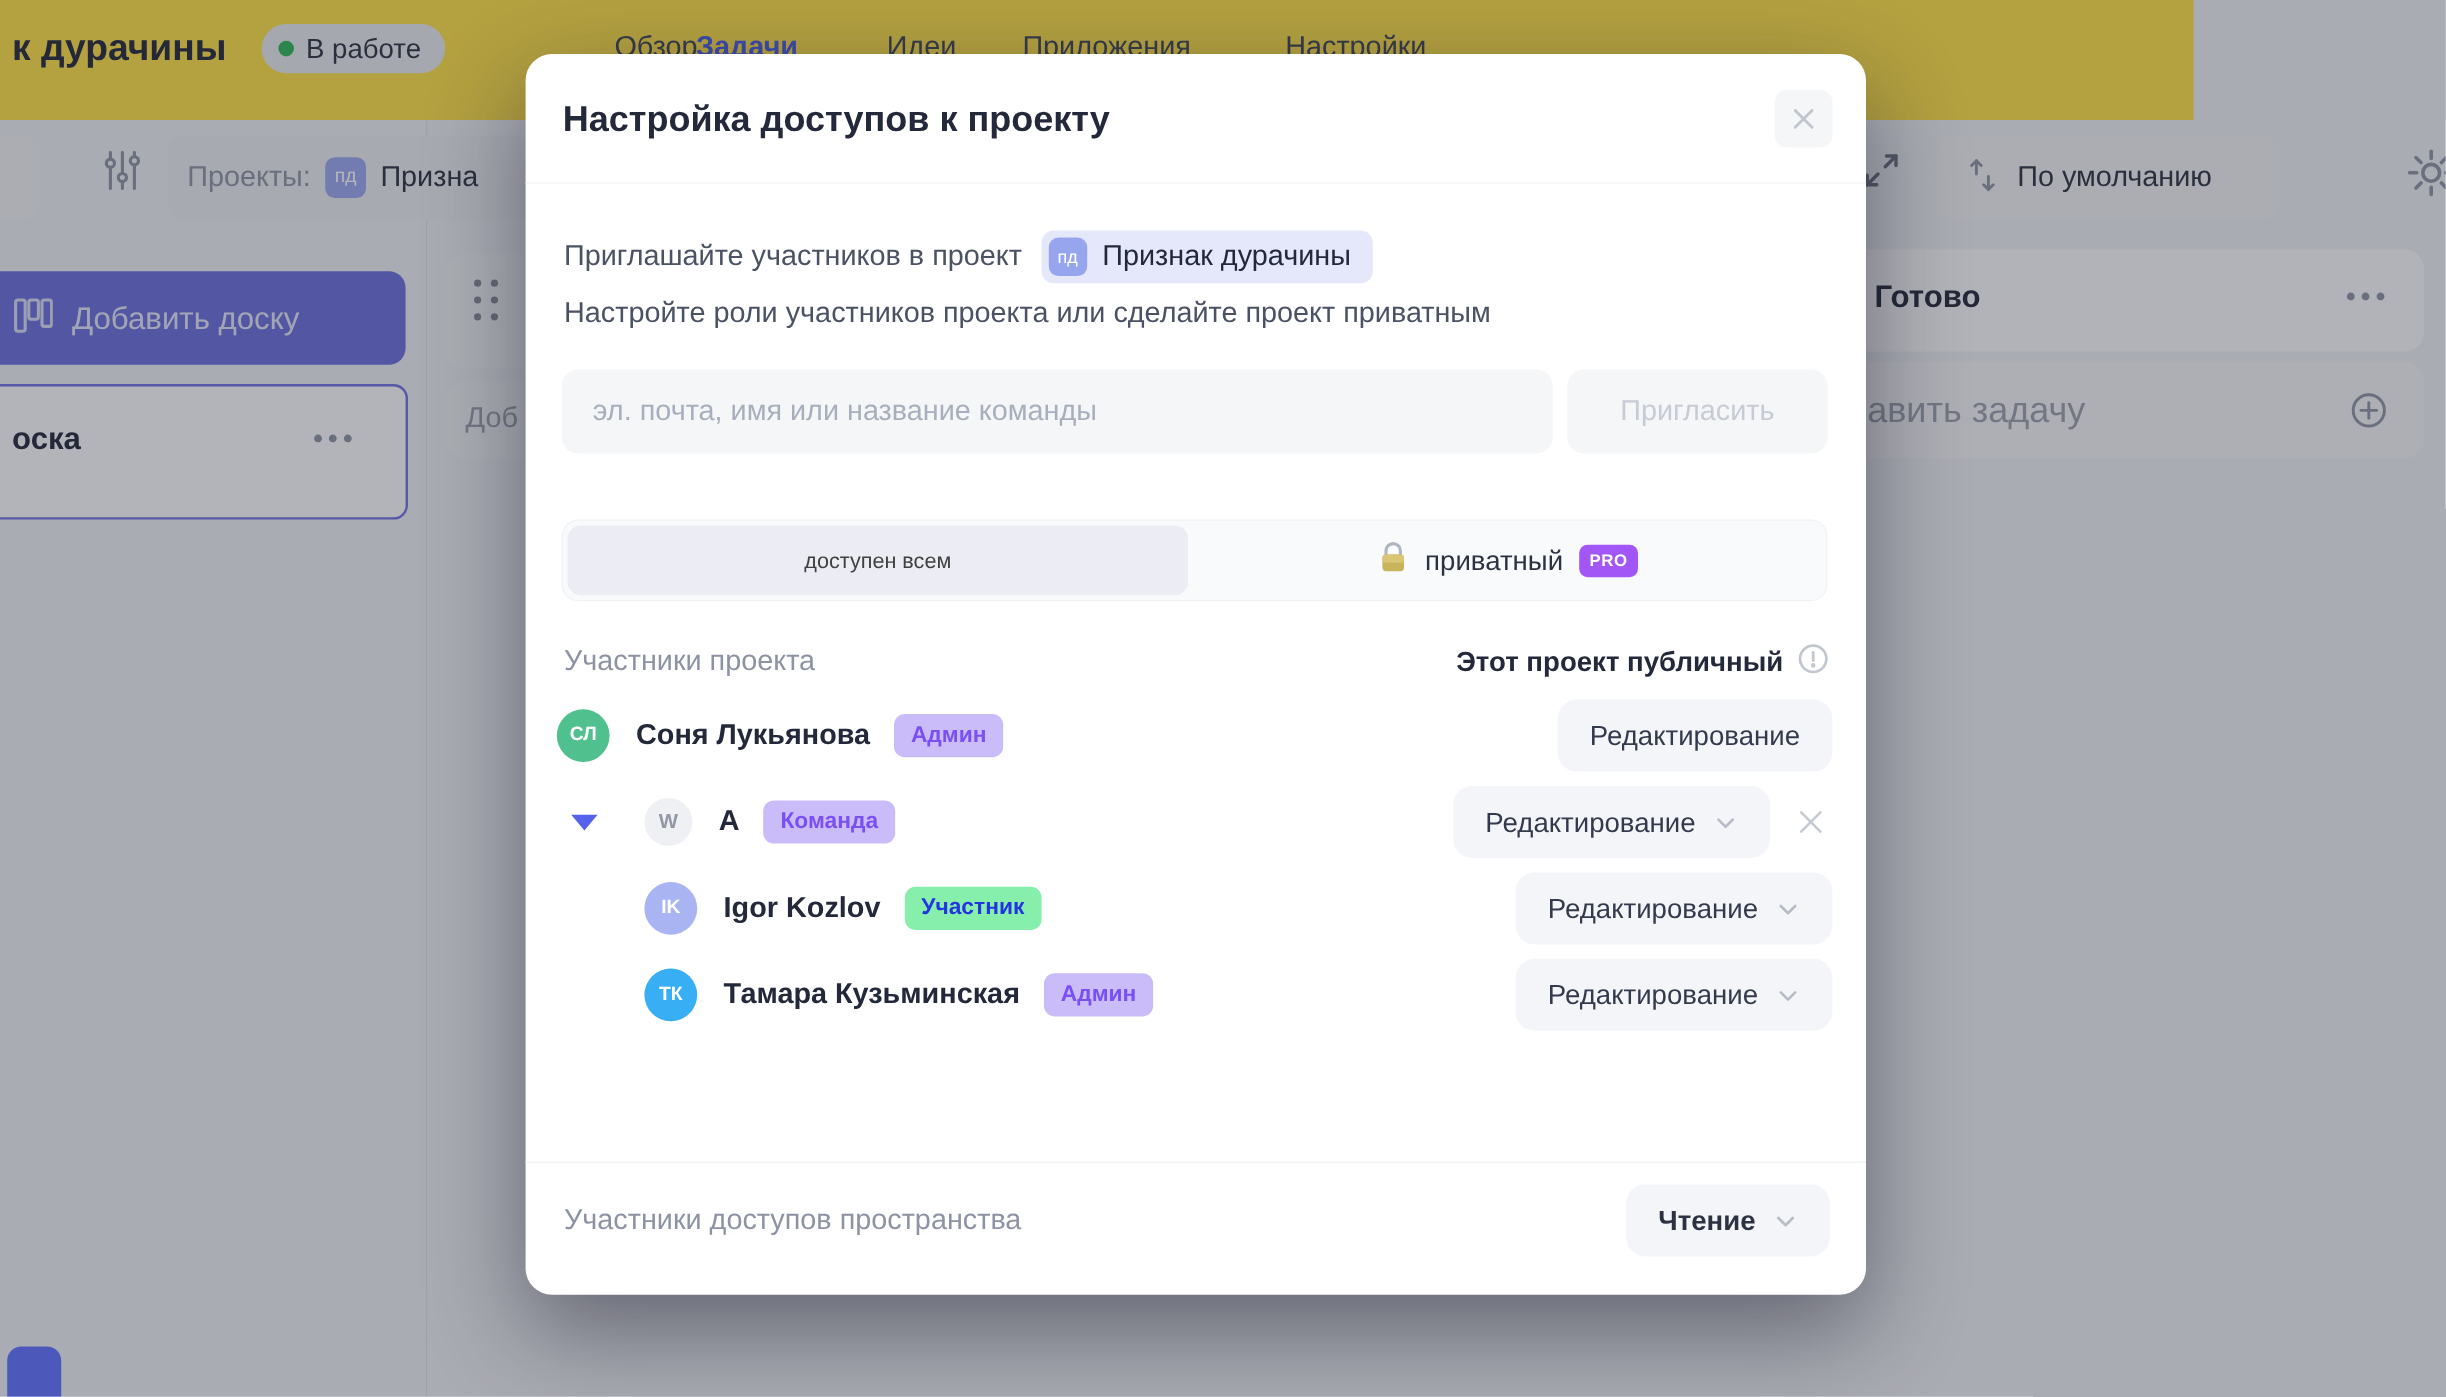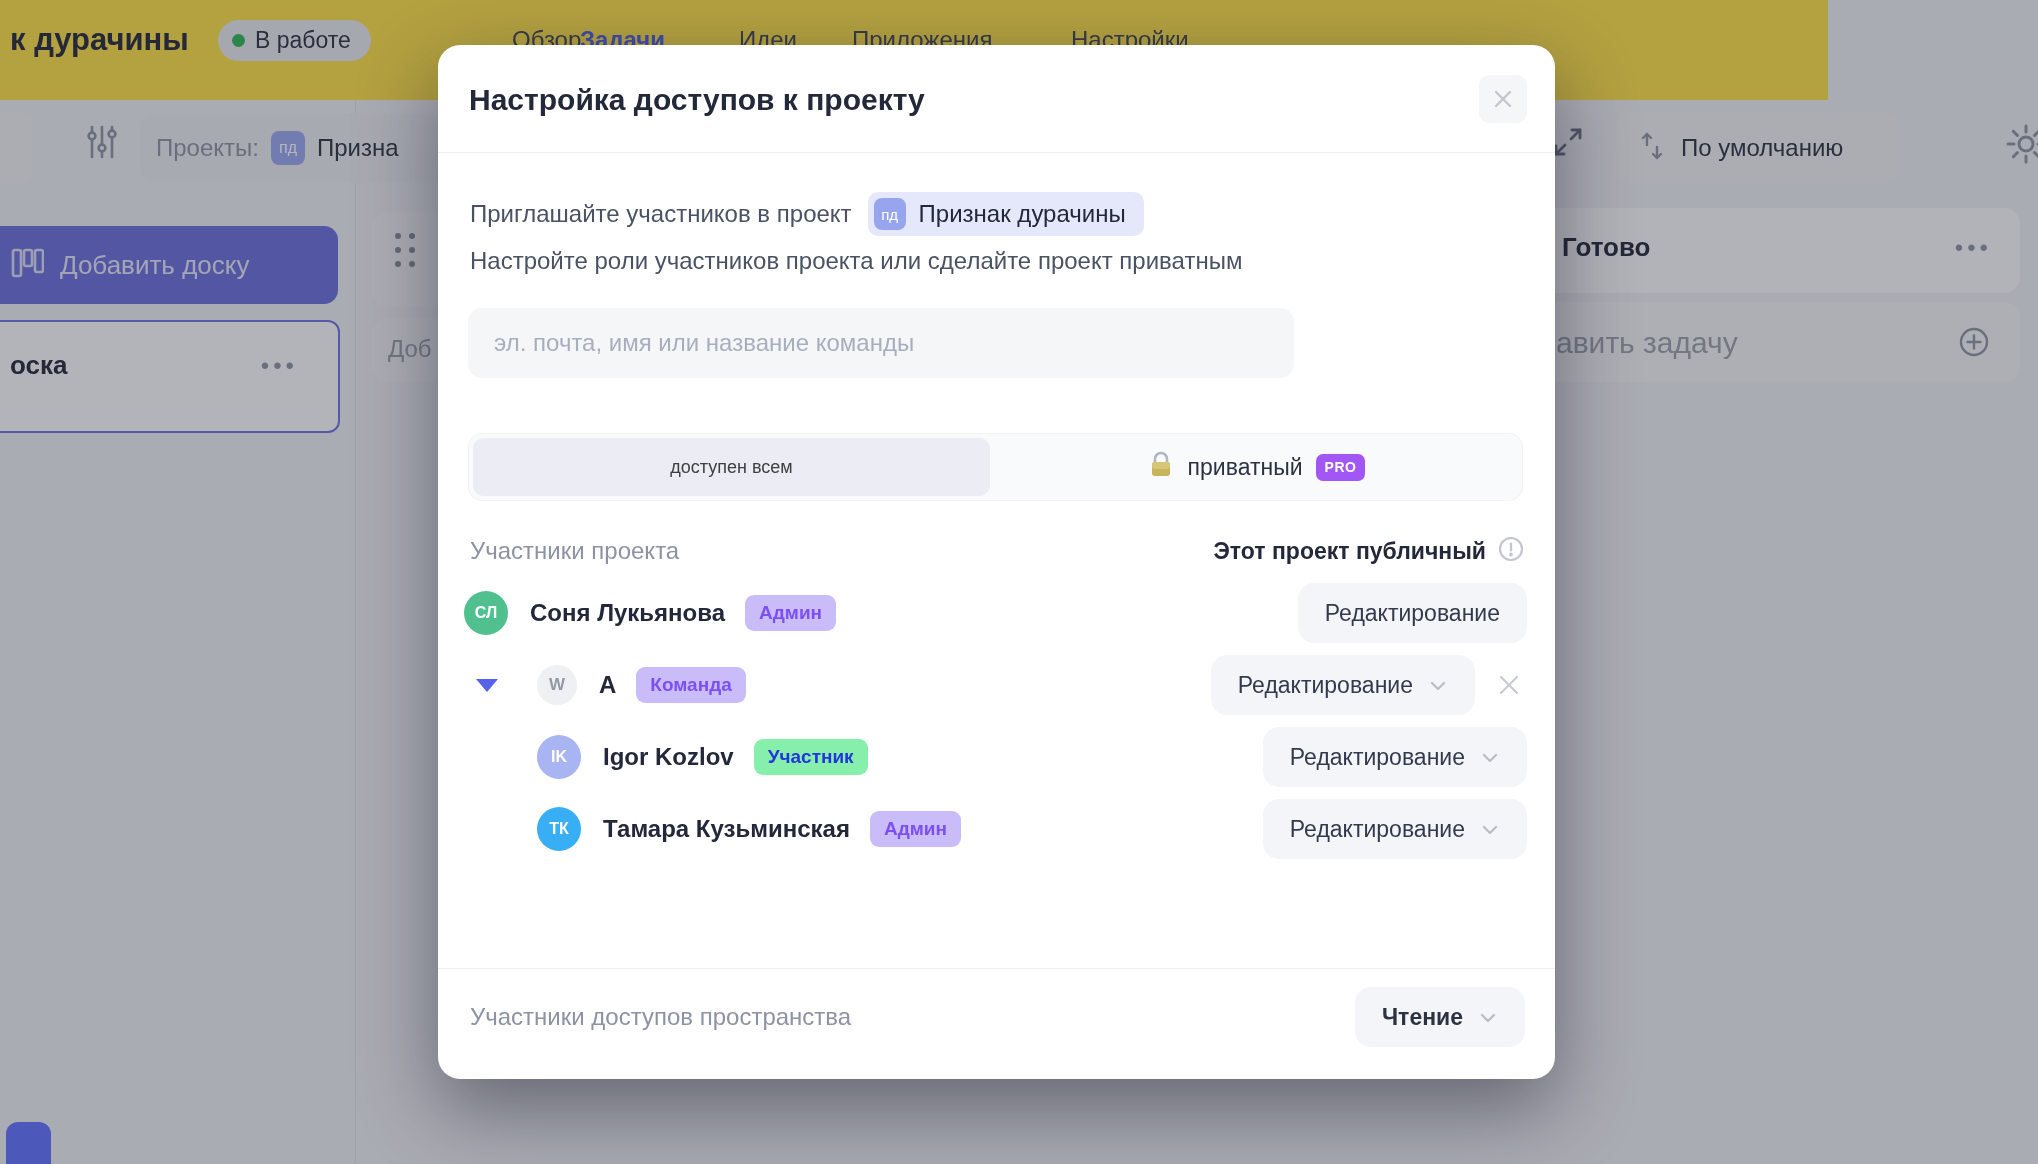--- a/index.html
+++ b/index.html
@@ -273,20 +273,21 @@
     <div class="inv-line1">
       <span class="txt">Приглашайте участников в проект</span>
       <span class="proj-pill">
         <span class="mini-av">пд</span>
         <span class="nm">Признак дурачины</span>
       </span>
     </div>
     <div class="inv-line2">Настройте роли участников проекта или сделайте проект приватным</div>
 
     <input class="invite-input" type="text" placeholder="эл. почта, имя или название команды" style="">
+    <button class="invite-btn">Пригласить</button>
 
     <div class="seg">
       <div class="seg-left">
         <span class="txt">доступен всем</span>
       </div>
       <div class="seg-right">
         <span>
           <svg width="28" height="30" viewBox="0 0 28 30" fill="none">
             <path d="M8 13 V9 a6 6 0 0 1 12 0 v4" stroke="#aeb6c2" stroke-width="2.6" fill="none"></path>
             <rect x="5" y="12" width="18" height="14" rx="3" fill="#c9b45b"></rect>

